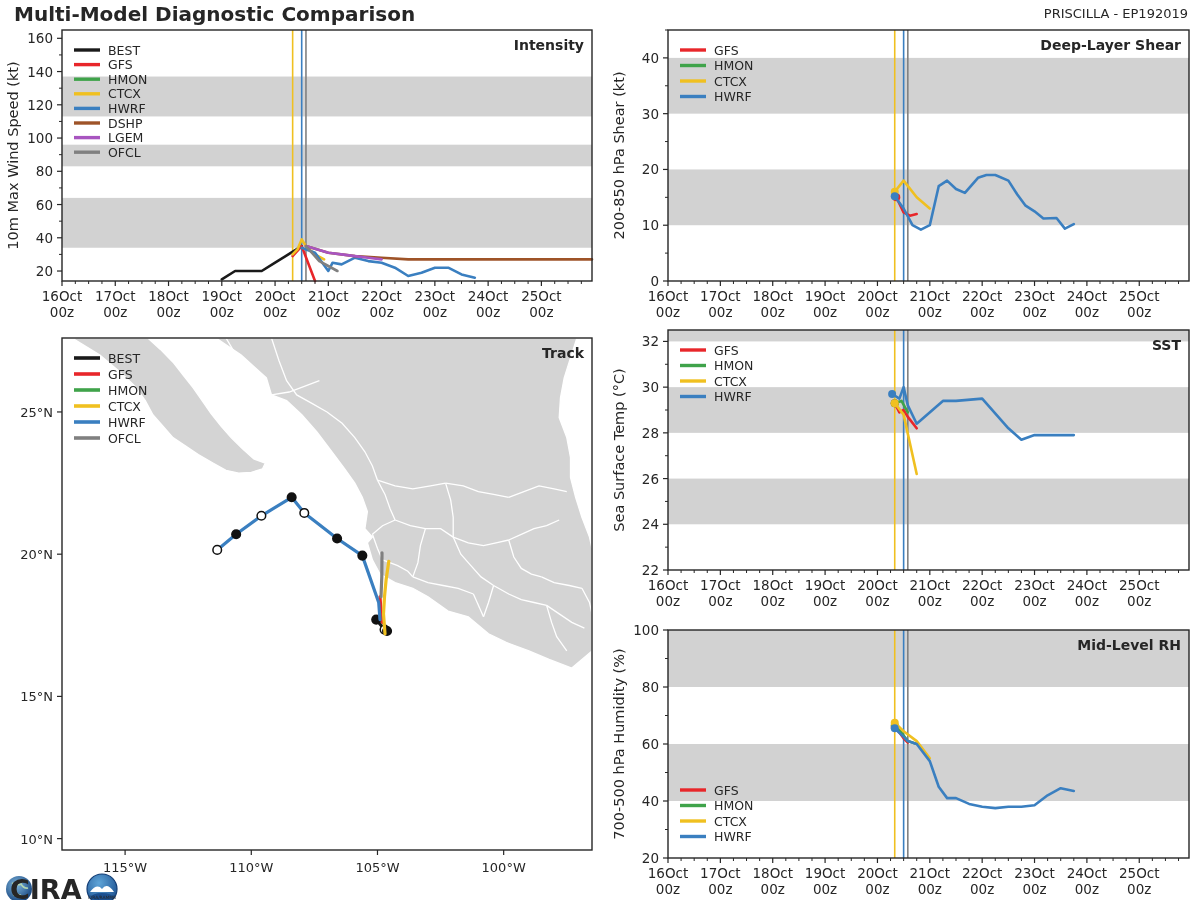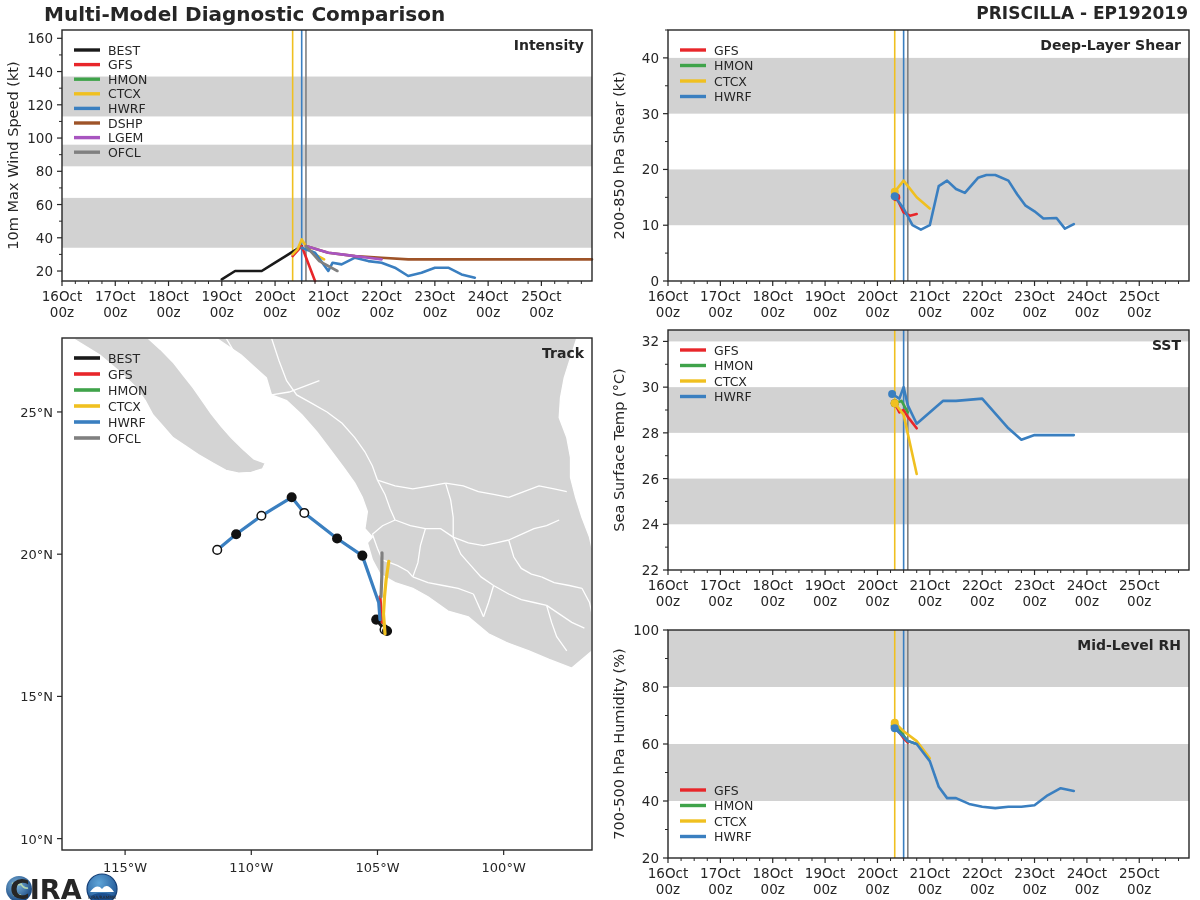--- a/index.html
+++ b/index.html
@@ -1,22 +1,22 @@
 <!DOCTYPE html>
 <html><head>
 <meta charset="utf-8">
 <style>
   html,body{margin:0;padding:0;background:#ffffff;}
   body{width:1200px;height:900px;position:relative;overflow:hidden;
        font-family:"DejaVu Sans","Liberation Sans",sans-serif;color:#262626;}
   .fig{position:absolute;left:0;top:0;width:1200px;height:900px;}
   svg{display:block;}
   text{font-family:"DejaVu Sans","Liberation Sans",sans-serif;fill:#262626;}
-  .title-main{font-size:20px;font-weight:bold;margin-left:30px;}
-  .title-right{font-size:17px;font-weight:bold;}
+  .title-main{font-size:20px;font-weight:bold;}
+  .title-right{font-size:13px;font-weight:normal;}
   .panel-tag{font-size:14px;font-weight:bold;}
   .axlabel{font-size:14.5px;}
   .tick{font-size:13.5px;}
   .tickmap{font-size:13px;}
   .legtext{font-size:12.5px;}
   .spine{fill:none;stroke:#262626;stroke-width:1.4;}
   .tickmark{stroke:#262626;stroke-width:1.2;}
   .tickmark-min{stroke:#262626;stroke-width:1.0;}
   .land{fill:#d4d4d4;}
   .border{fill:none;stroke:#ffffff;stroke-width:1.3;}

